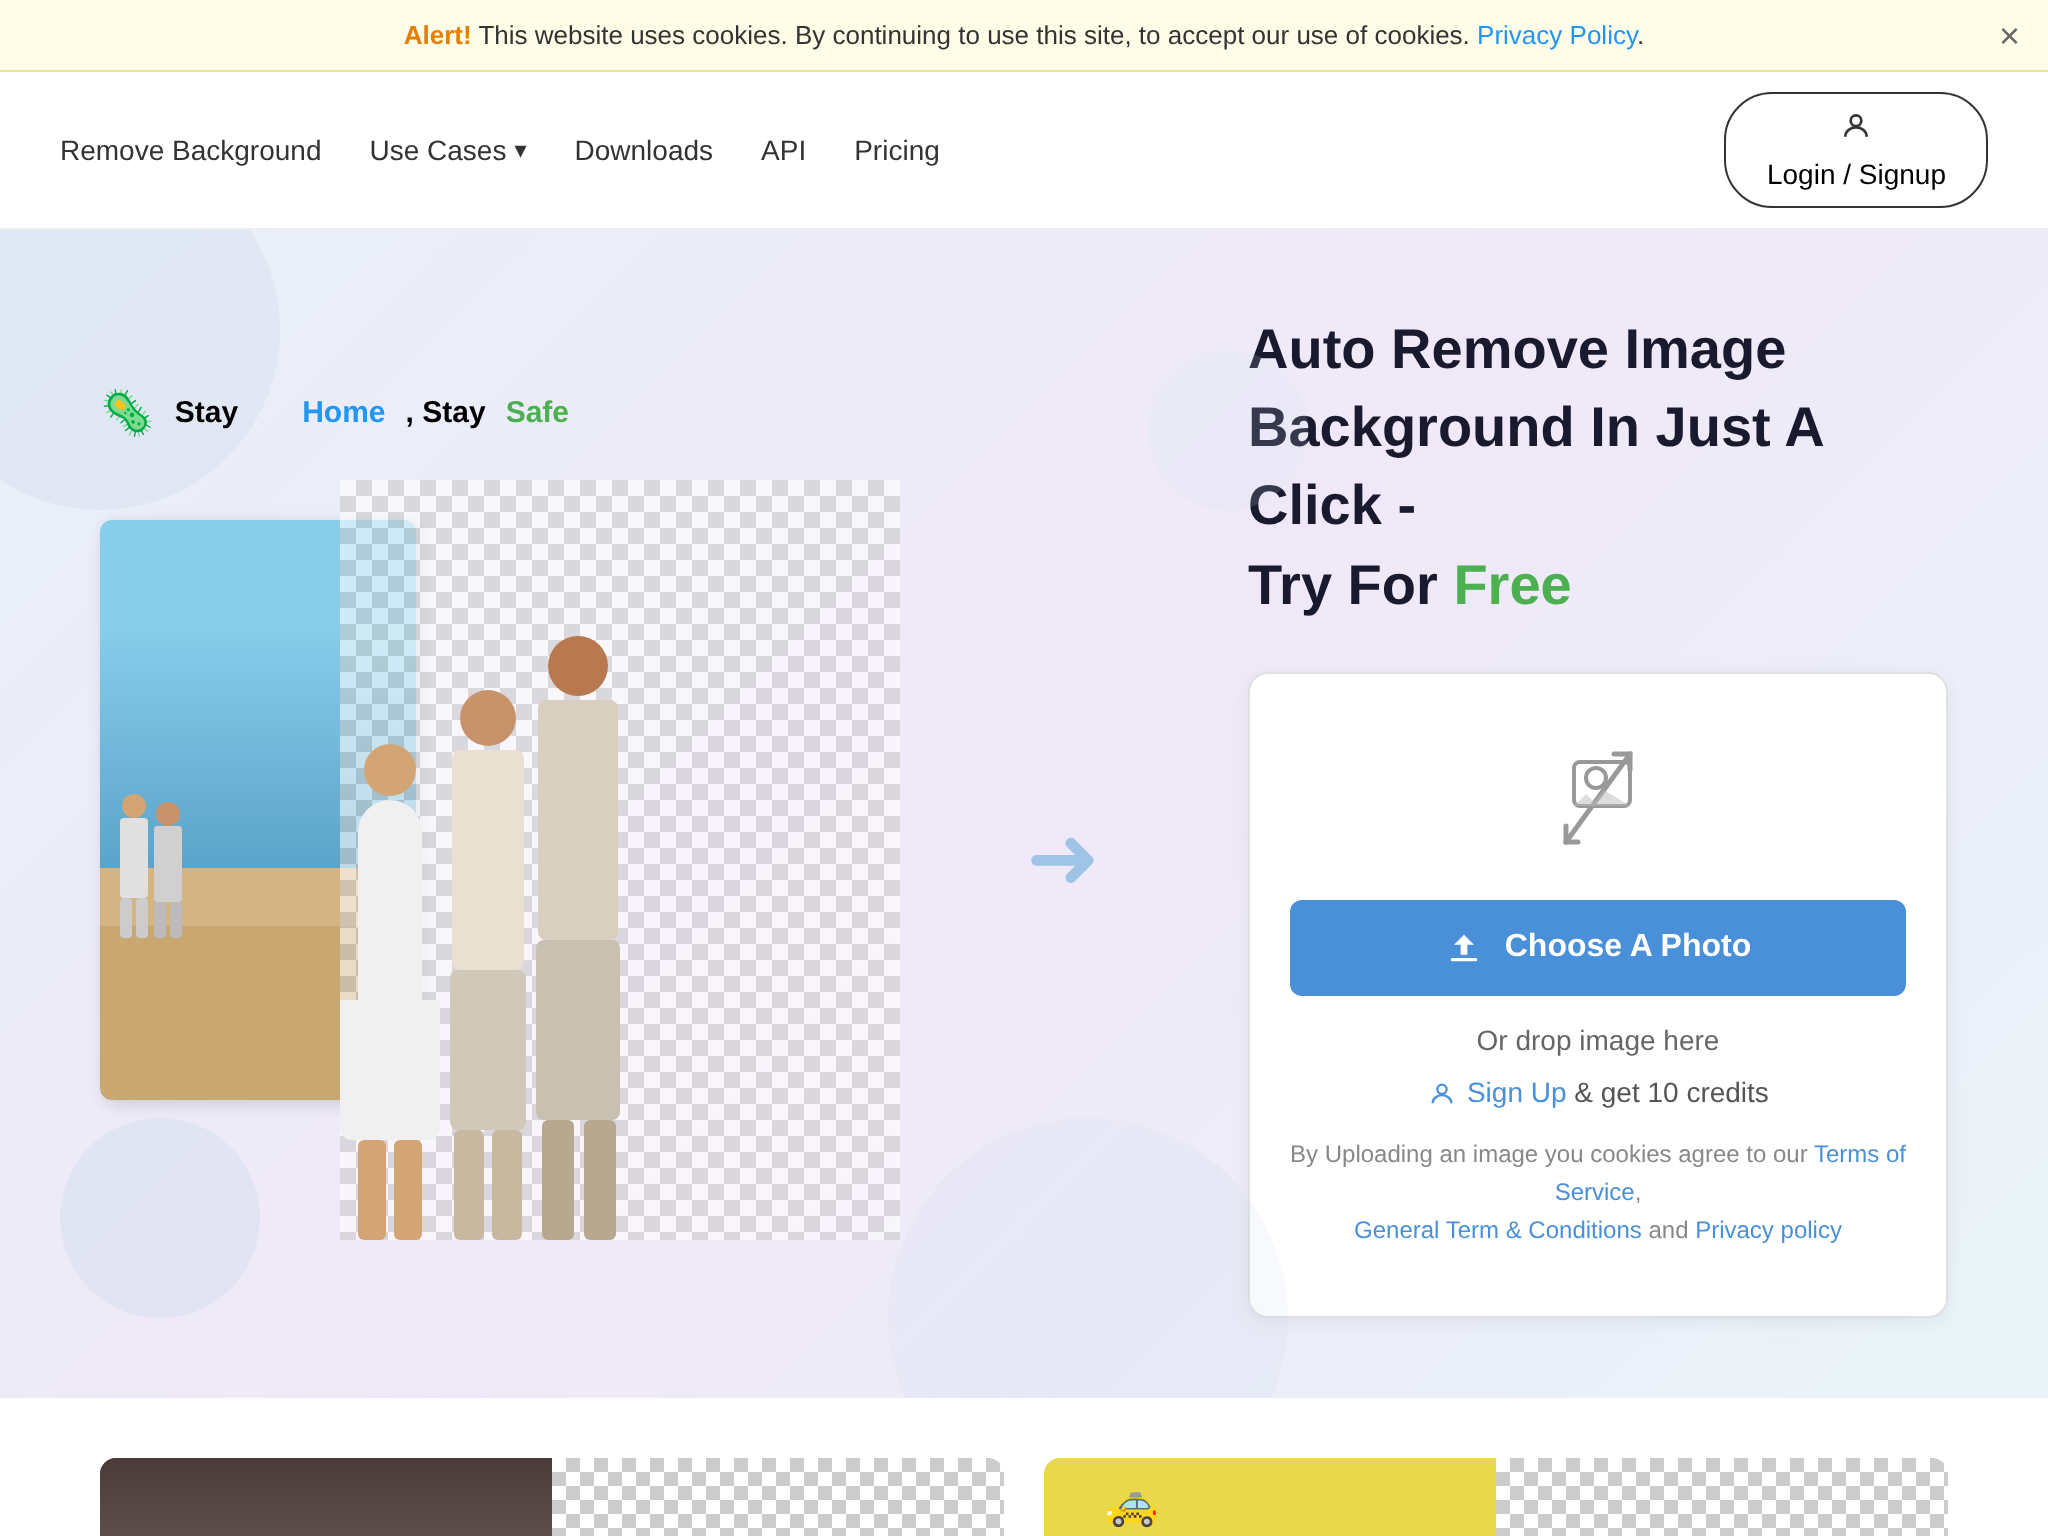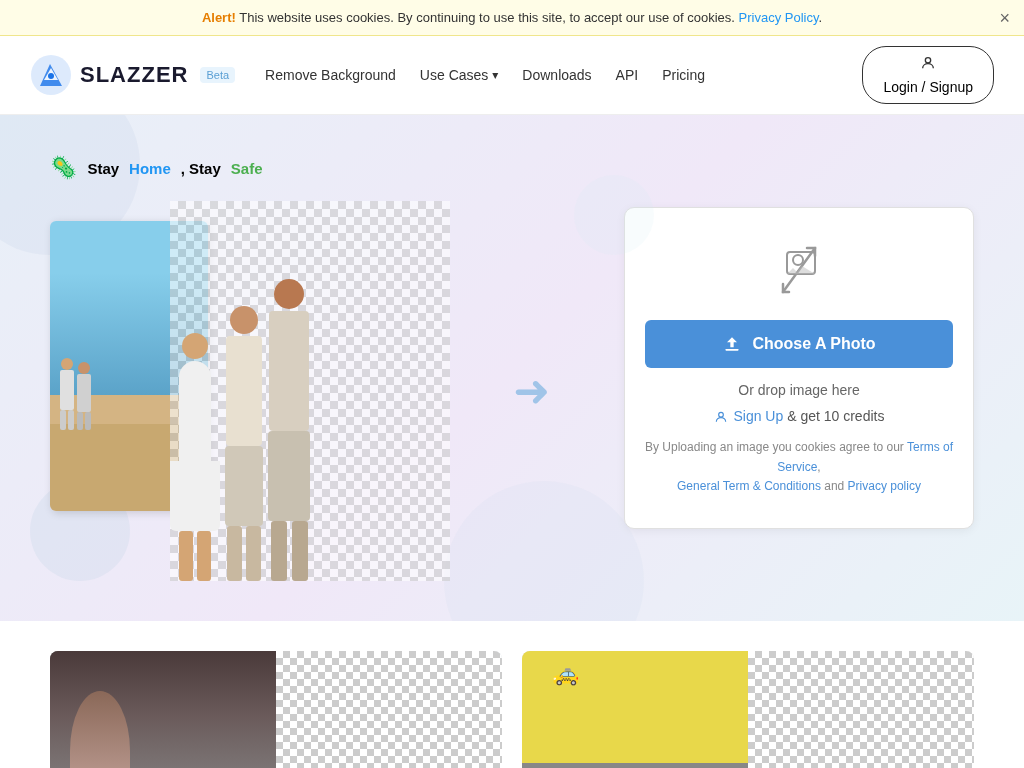--- a/index.html
+++ b/index.html
@@ -119,21 +119,21 @@
       display: flex;
       align-items: center;
       gap: 10px;
       margin-bottom: 20px;
       font-size: 15px;
       font-weight: 600;
     }
     .virus-icon {
       font-size: 22px;
     }
-    .stay-home-badge .home-word { color: #2196f3; }
+    .stay-home-badge .home-word { color: #2196f3; margin-left: 22px; }
     .stay-home-badge .safe-word { color: #4caf50; }
 
     .hero-image-container {
       position: relative;
       width: 500px;
       height: 380px;
     }
 
     
     .checker-bg {
@@ -263,30 +263,20 @@
 <body>
 
 <div class="cookie-banner">
   <span class="alert-bold">Alert!</span>
   <span> This website uses cookies. By continuing to use this site, to accept our use of cookies.</span>
   <a href="#">Privacy Policy</a>.
   <button class="cookie-close">×</button>
 </div>
 
 <nav class="navbar">
-  <div class="navbar-logo">
-    <svg class="logo-icon" viewBox="0 0 42 42" fill="none" xmlns="http://www.w3.org/2000/svg">
-      <circle cx="21" cy="21" r="20" fill="#1a73e8" opacity="0.15"></circle>
-      <path d="M10 32 L20 10 L32 32 Z" fill="#1a73e8" opacity="0.8"></path>
-      <path d="M14 26 L21 14 L28 26 Z" fill="#fff" opacity="0.9"></path>
-      <circle cx="21" cy="22" r="3" fill="#1a73e8"></circle>
-    </svg>
-    <span class="logo-text">SLAZZER</span>
-    <span class="beta-badge">Beta</span>
-  </div>
 
   <div class="navbar-nav">
     <a href="#">Remove Background</a>
     <a href="#" class="use-cases-btn">Use Cases</a>
     <a href="#">Downloads</a>
     <a href="#">API</a>
     <a href="#">Pricing</a>
   </div>
 
   <div class="navbar-login">
@@ -377,20 +367,25 @@
               <div style="width:16px;height:60px;background:#b8a890;border-radius:3px;"></div>
             </div>
         </div>
       </div>
 
       <div style="position:absolute;right:0;top:50%;transform:translateY(-50%);font-size:44px;color:#a0c4e8;line-height:1;">➜</div>
     </div>
   </div>
 
   <div class="hero-right">
+    <h1 class="hero-title">
+      <span>Auto Remove Image</span><br>
+      <span>Background In Just A Click -</span><br>
+      <span>Try For </span><span class="free-word">Free</span>
+    </h1>
 
     <div class="upload-box">
       
       <div class="upload-icon">
         <svg viewBox="0 0 60 60" width="60" height="60">
           <path d="M38 8 L46 8 L46 16" stroke="#999" stroke-width="2.5" fill="none" stroke-linecap="round"></path>
           <path d="M20 52 L14 52 L14 44" stroke="#999" stroke-width="2.5" fill="none" stroke-linecap="round"></path>
           <path d="M46 8 L14 52" stroke="#999" stroke-width="2.5" stroke-linecap="round"></path>
           <rect x="18" y="12" width="28" height="22" rx="3" fill="none" stroke="#999" stroke-width="2"></rect>
           <circle cx="29" cy="20" r="5" fill="none" stroke="#999" stroke-width="2"></circle>

